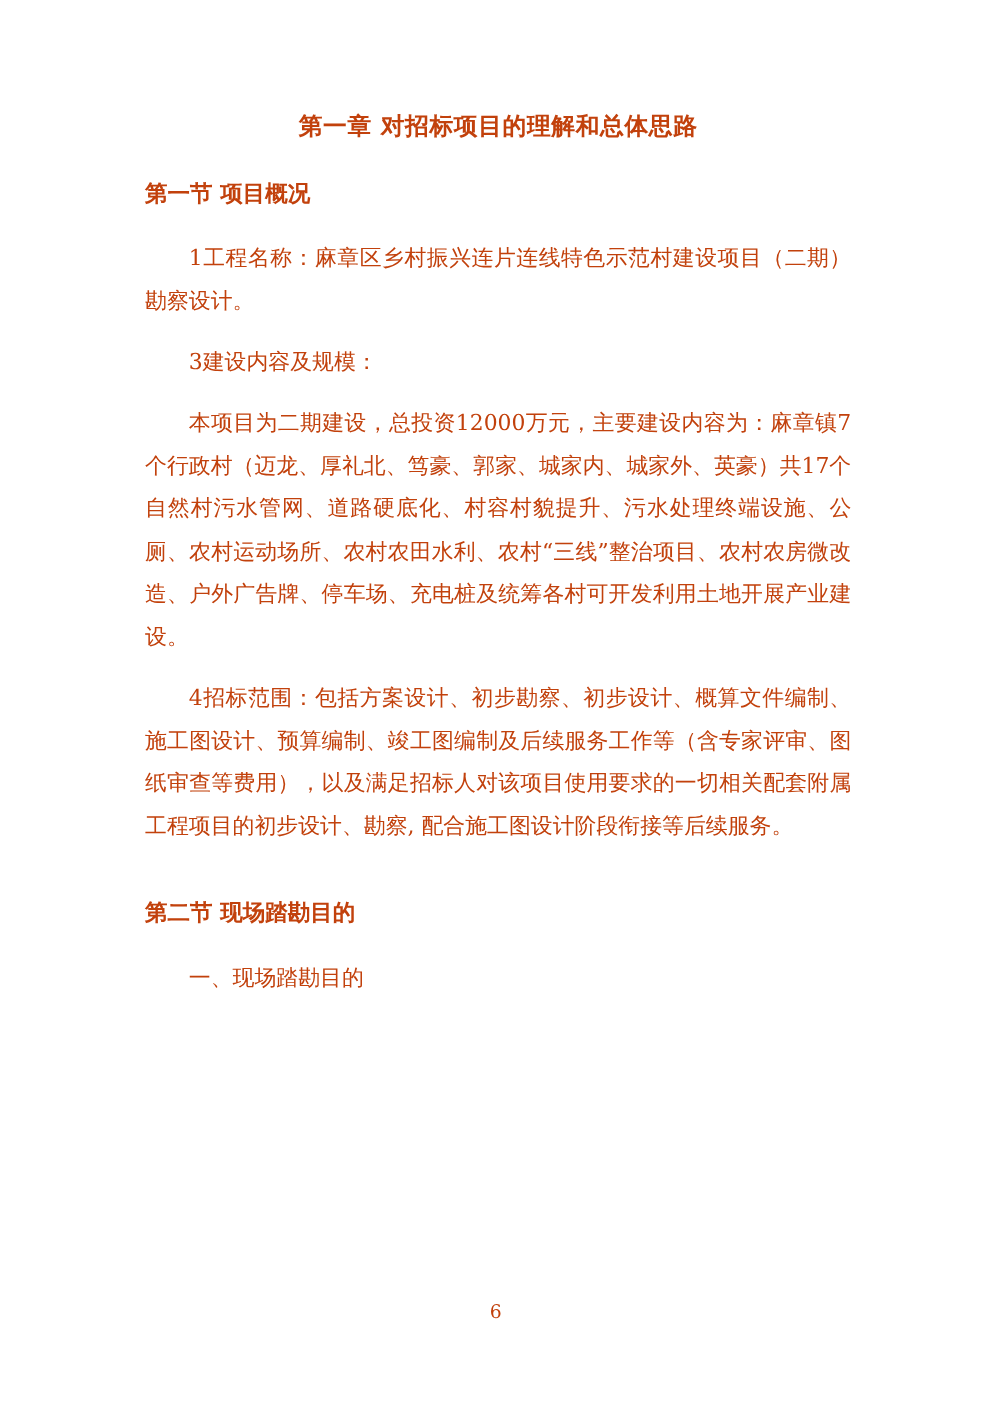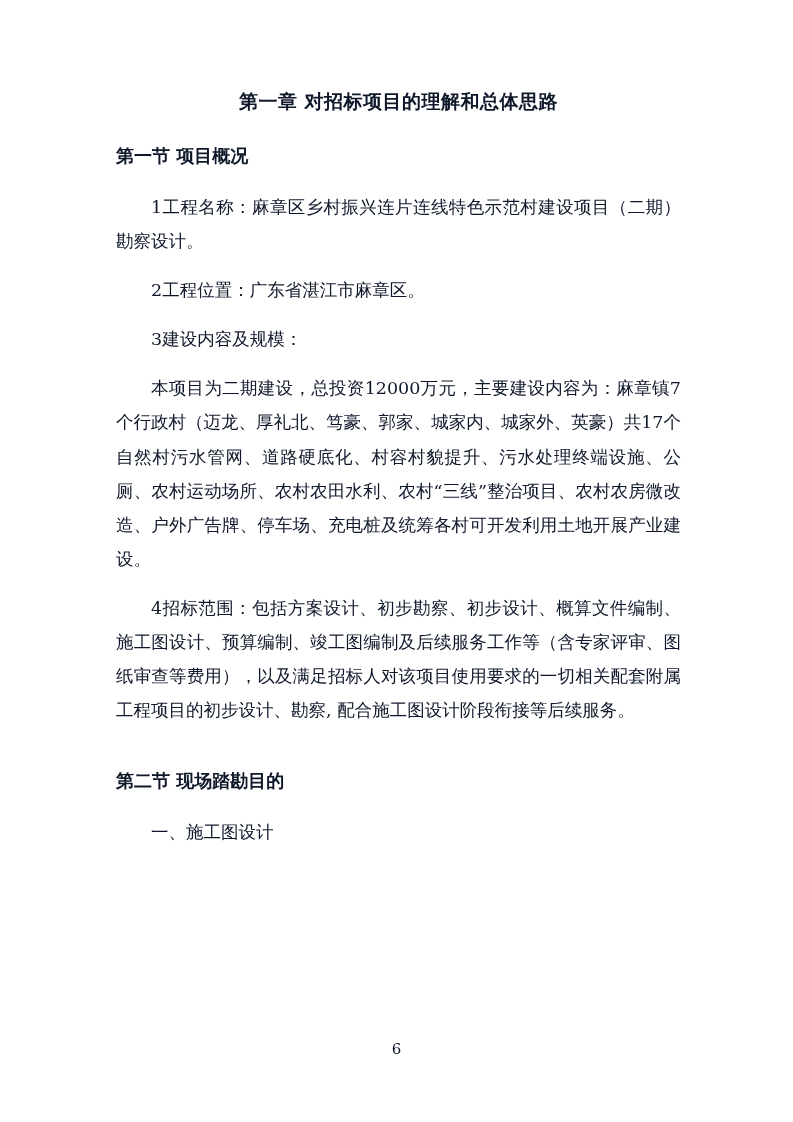--- a/index.html
+++ b/index.html
@@ -7,21 +7,21 @@
     padding: 0;
     background: #ffffff;
   }
   .page {
     width: 793px;
     height: 1122px;
     background: #ffffff;
     position: relative;
     box-sizing: border-box;
     font-family: "DejaVu Serif", "Liberation Serif", serif;
-    color: #0f172a;
+    color: #c2410c;
     overflow: hidden;
   }
   .content {
     position: absolute;
     left: 116px;
     top: 88px;
     width: 565px;
   }
   .chapter-title {
     text-align: center;
@@ -62,25 +62,24 @@
 <body>
 
 <div class="page">
   <div class="content">
 
     <h1 class="chapter-title">第一章  对招标项目的理解和总体思路</h1>
 
     <h2 class="section-title">第一节  项目概况</h2>
 
     <p class="para">1工程名称：麻章区乡村振兴连片连线特色示范村建设项目（二期）勘察设计。</p>
-    <p class="para">2工程位置：广东省湛江市麻章区。</p>
     <p class="para">3建设内容及规模：</p>
     <p class="para">本项目为二期建设，总投资12000万元，主要建设内容为：麻章镇7个行政村（迈龙、厚礼北、笃豪、郭家、城家内、城家外、英豪）共17个自然村污水管网、道路硬底化、村容村貌提升、污水处理终端设施、公厕、农村运动场所、农村农田水利、农村“三线”整治项目、农村农房微改造、户外广告牌、停车场、充电桩及统筹各村可开发利用土地开展产业建设。</p>
     <p class="para">4招标范围：包括方案设计、初步勘察、初步设计、概算文件编制、施工图设计、预算编制、竣工图编制及后续服务工作等（含专家评审、图纸审查等费用），以及满足招标人对该项目使用要求的一切相关配套附属工程项目的初步设计、勘察, 配合施工图设计阶段衔接等后续服务。</p>
 
     <h2 class="section-title spaced-above">第二节  现场踏勘目的</h2>
 
-    <p class="para">一、施工图设计</p>
+    <p class="para">一、现场踏勘目的</p>
 
   </div>
 
   <div class="page-number">6</div>
 </div>
 
 </body></html>

